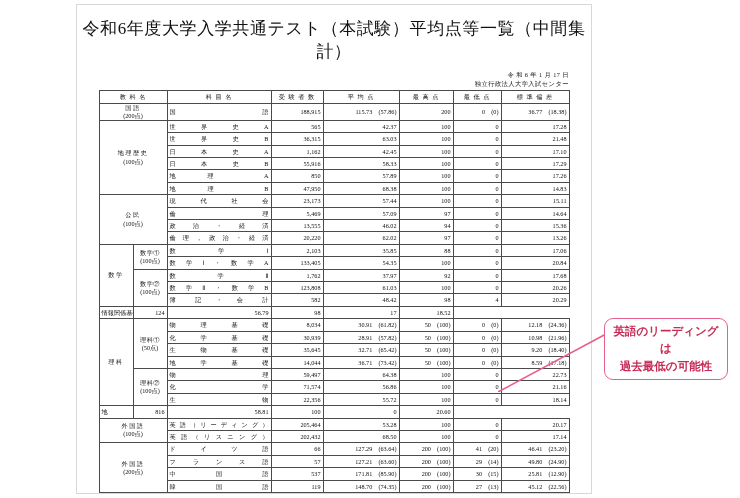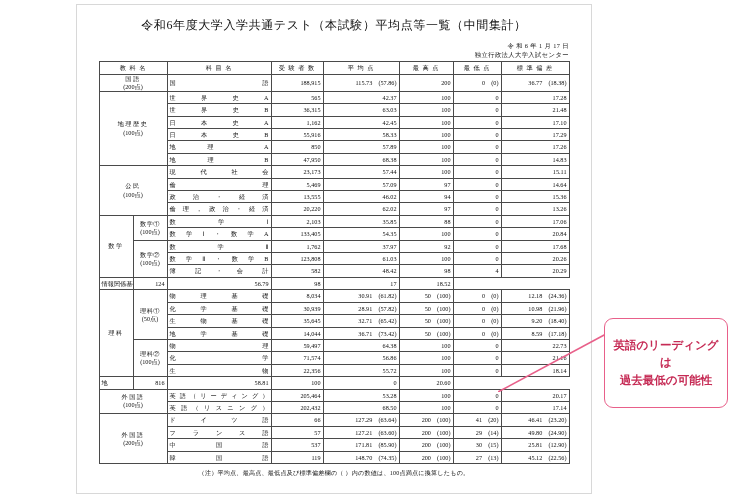--- a/index.html
+++ b/index.html
@@ -19,21 +19,21 @@
     left: 76px;
     top: 4px;
     width: 516px;
     height: 490px;
     background: #ffffff;
     border: 1px solid #d8d8d8;
     box-sizing: border-box;
   }
   .doc-title {
     text-align: center;
-    font-size: 12px;
+    font-size: 17px;
     letter-spacing: 0.6px;
     margin-top: 12px;
     color: #111;
   }
   .meta {
     margin-top: 7px;
     margin-right: 22px;
     text-align: right;
     font-size: 6.3px;
     line-height: 1.45;
@@ -100,21 +100,21 @@
   }
   
   .callout {
     position: absolute;
     left: 604px;
     top: 318px;
     width: 124px;
     border: 1.6px solid #e8608a;
     border-radius: 9px;
     background: #ffffff;
-    padding: 18px 8px;
+    padding: 4px 8px;
     box-sizing: border-box;
     font-family: "Liberation Sans", sans-serif;
     font-size: 11.5px;
     font-weight: bold;
     color: #c62b55;
     line-height: 1.5;
     text-align: center;
     z-index: 5;
   }
   .callout-tail {

